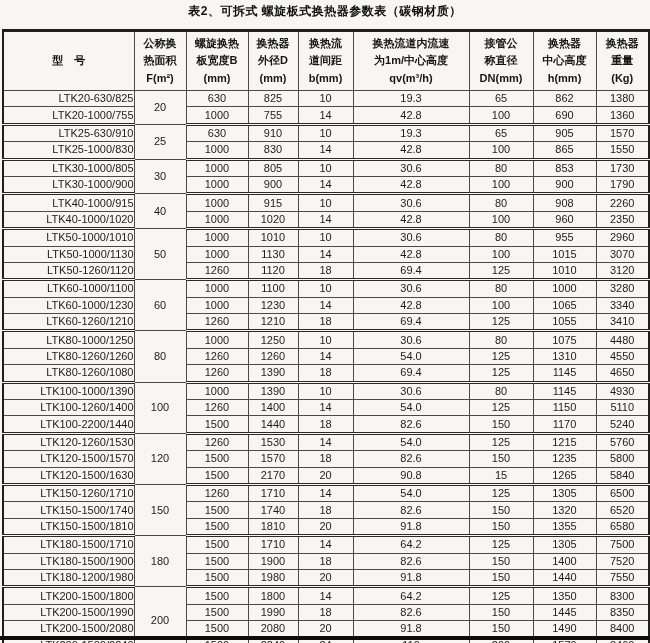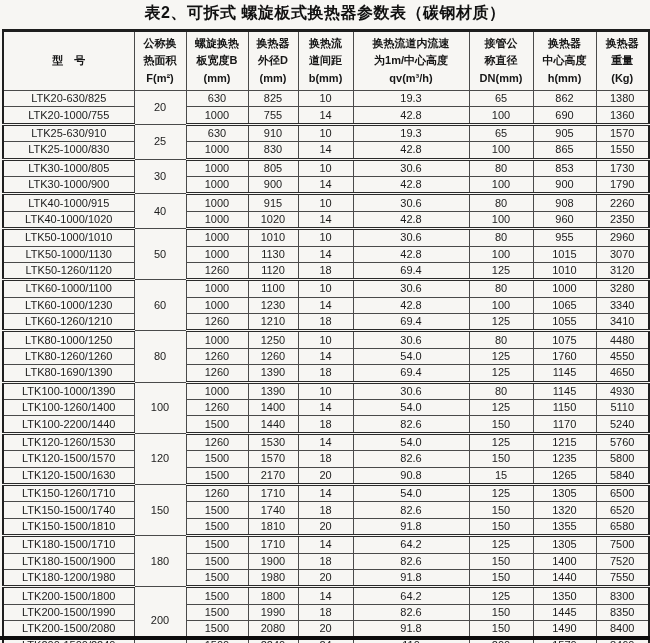--- a/index.html
+++ b/index.html
@@ -15,21 +15,21 @@
     overflow: hidden;
     font-family: "Liberation Sans", "DejaVu Sans", sans-serif;
     color: #1b1b1b;
   }
   .title {
     position: absolute;
     top: 3px;
     left: 0;
     width: 100%;
     text-align: center;
-    font-size: 16px;
+    font-size: 12px;
     font-weight: bold;
     letter-spacing: 0.5px;
     color: #111;
   }
   table.params {
     position: absolute;
     top: 29px;
     left: 2px;
     width: 646px;
     border-collapse: collapse;
@@ -57,21 +57,21 @@
   }
   tbody td {
     height: 15.4px;
     font-size: 11px;
     text-align: center;
     vertical-align: middle;
     line-height: 1;
     color: #1c1c1c;
   }
   tbody td.model {
-    text-align: center;
+    text-align: right;
   }
   tbody td.area {
     font-size: 11px;
   }
   tbody tr.group-end td {
     border-bottom: 3px double #2a2a2a;
   }
   tbody tr:last-child td {
     border-bottom: 2px solid #1e1e1e;
   }
@@ -307,25 +307,25 @@
           <td>1075</td>
           <td>4480</td>
         </tr>
         <tr>
           <td class="model">LTK80-1260/1260</td>
           <td>1260</td>
           <td>1260</td>
           <td>14</td>
           <td>54.0</td>
           <td>125</td>
-          <td>1760</td>
+          <td>1310</td>
           <td>4550</td>
         </tr>
         <tr class="group-end">
-          <td class="model">LTK80-1690/1390</td>
+          <td class="model">LTK80-1260/1080</td>
           <td>1260</td>
           <td>1390</td>
           <td>18</td>
           <td>69.4</td>
           <td>125</td>
           <td>1145</td>
           <td>4650</td>
         </tr>
         <tr>
           <td class="model">LTK100-1000/1390</td>

